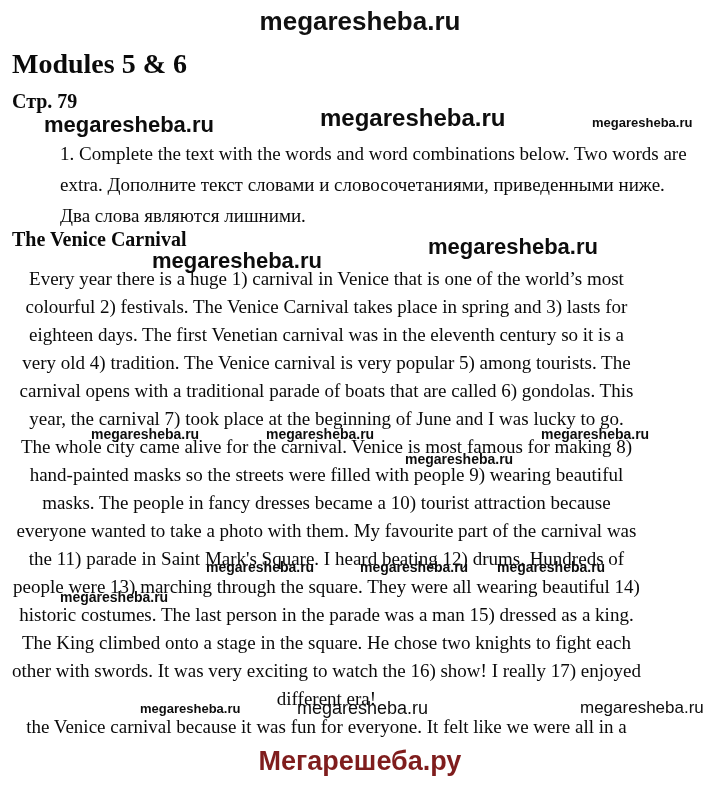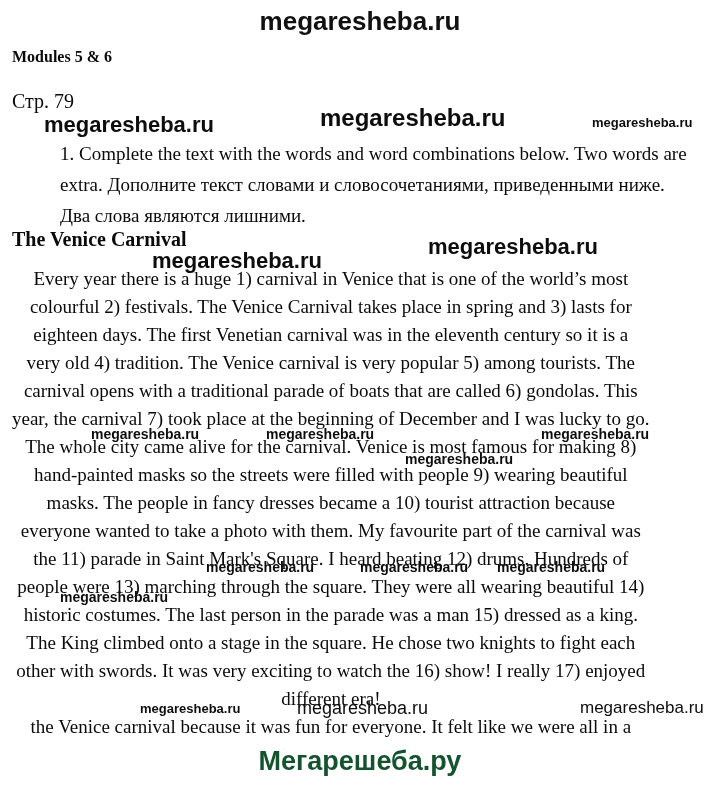--- a/index.html
+++ b/index.html
@@ -18,26 +18,26 @@
     text-align: center;
     font-family: "Liberation Sans", sans-serif;
     font-weight: 700;
     font-size: 26px;
     color: #111;
   }
   .h-modules {
     position: absolute;
     left: 12px; top: 48px;
     font-weight: 700;
-    font-size: 16px;
+    font-size: 28px;
   }
   .h-page {
     position: absolute;
     left: 12px; top: 90px;
-    font-weight: 400;
+    font-weight: 700;
     font-size: 20px;
   }
   .task {
     position: absolute;
     left: 12px; top: 138px;
     font-size: 19px;
     margin-left: 48px;
   }
   .task .line { line-height: 31px; white-space: nowrap; }
   .h-venice {
@@ -52,21 +52,21 @@
     font-size: 19px;
   }
   .body-text .line { line-height: 28px; white-space: nowrap; text-align: center; }
   .bottom-title {
     position: absolute;
     top: 746px; left: 0; width: 720px;
     text-align: center;
     font-family: "Liberation Sans", sans-serif;
     font-weight: 700;
     font-size: 27px;
-    color: #14532d;
+    color: #7f1d1d;
   }
   .wm-layer { position: absolute; inset: 0; pointer-events: none; }
   .wm {
     position: absolute;
     font-family: "Liberation Sans", sans-serif;
     color: #0d0d0d;
     white-space: nowrap;
     line-height: 1;
   }
 </style>
@@ -88,21 +88,21 @@
     </div>
 
   <div class="h-venice">The Venice Carnival</div>
 
   <div class="body-text">
       <div class="line">Every year there is a huge 1) carnival in Venice that is one of the world’s most</div>
       <div class="line">colourful 2) festivals. The Venice Carnival takes place in spring and 3) lasts for</div>
       <div class="line">eighteen days. The first Venetian carnival was in the eleventh century so it is a</div>
       <div class="line">very old 4) tradition. The Venice carnival is very popular 5) among tourists. The</div>
       <div class="line">carnival opens with a traditional parade of boats that are called 6) gondolas. This</div>
-      <div class="line">year, the carnival 7) took place at the beginning of December and I was lucky to go.</div>
+      <div class="line">year, the carnival 7) took place at the beginning of June and I was lucky to go.</div>
       <div class="line">The whole city came alive for the carnival. Venice is most famous for making 8)</div>
       <div class="line">hand-painted masks so the streets were filled with people 9) wearing beautiful</div>
       <div class="line">masks. The people in fancy dresses became a 10) tourist attraction because</div>
       <div class="line">everyone wanted to take a photo with them. My favourite part of the carnival was</div>
       <div class="line">the 11) parade in Saint Mark's Square. I heard beating 12) drums. Hundreds of</div>
       <div class="line">people were 13) marching through the square. They were all wearing beautiful 14)</div>
       <div class="line">historic costumes. The last person in the parade was a man 15) dressed as a king.</div>
       <div class="line">The King climbed onto a stage in the square. He chose two knights to fight each</div>
       <div class="line">other with swords. It was very exciting to watch the 16) show! I really 17) enjoyed</div>
       <div class="line">different era!</div>

